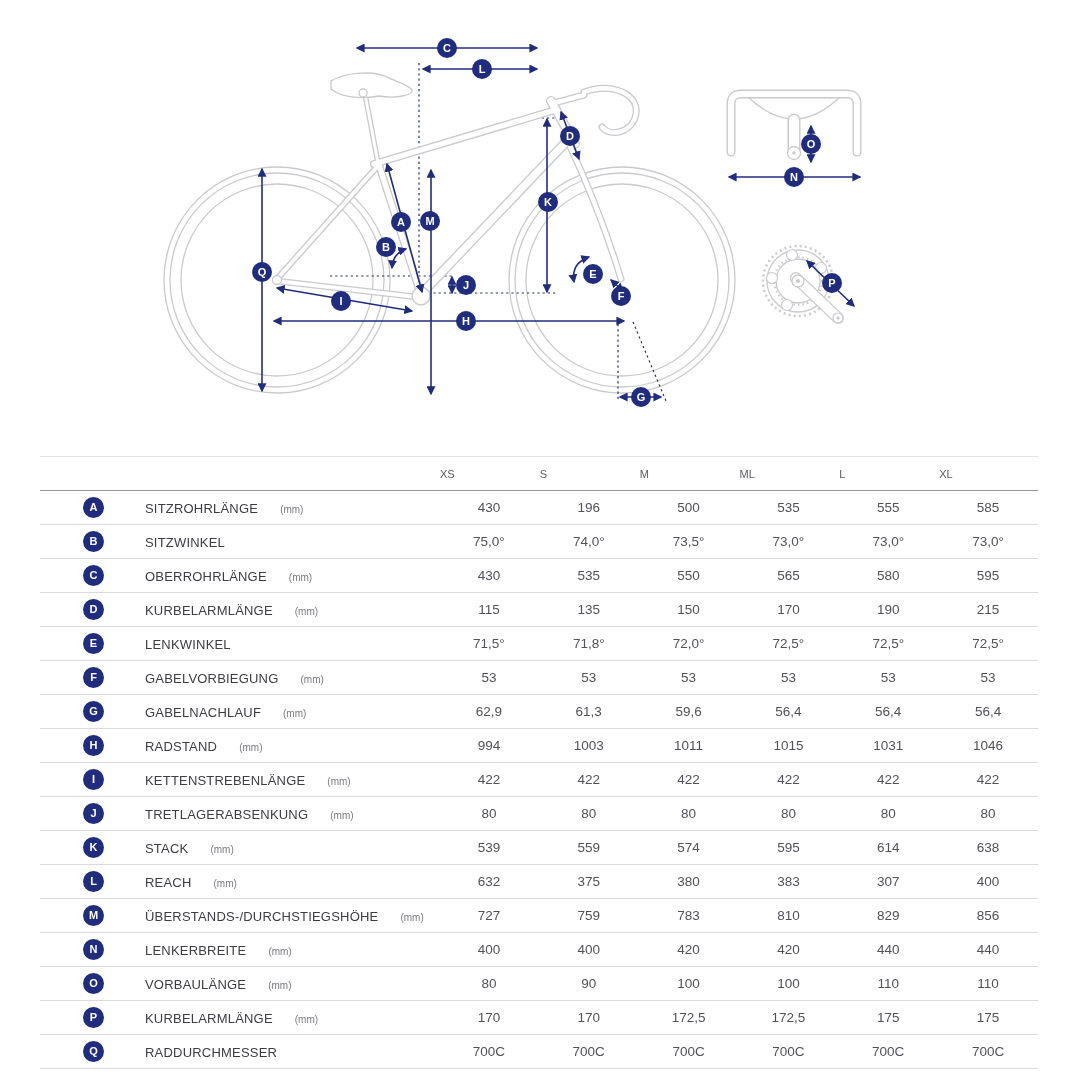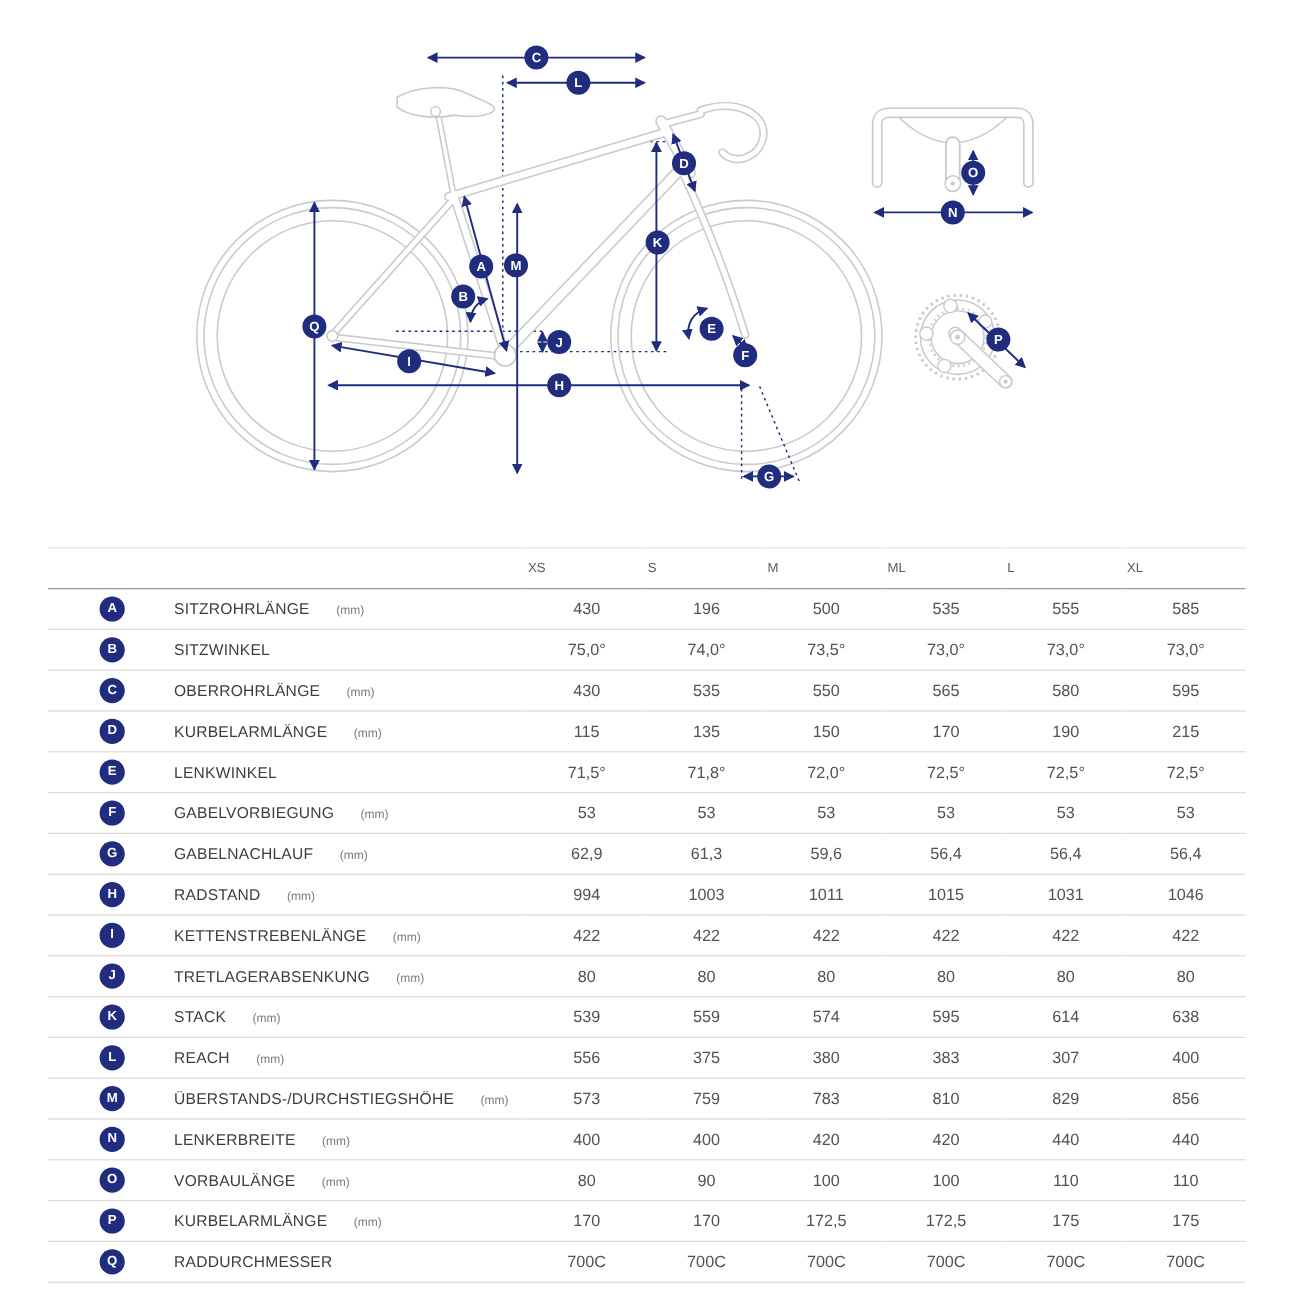--- a/index.html
+++ b/index.html
@@ -391,33 +391,33 @@
         <td class="cell-val">574</td>
         <td class="cell-val">595</td>
         <td class="cell-val">614</td>
         <td class="cell-val">638</td>
       </tr>
       <tr>
     <td class="cell-badge">
           <span class="badge">L</span>
         </td>
     <td class="cell-label"><span class="label-text">REACH</span><span class="label-unit">(mm)</span></td>
-  <td class="cell-val">556</td>
+  <td class="cell-val">632</td>
         <td class="cell-val">375</td>
         <td class="cell-val">380</td>
         <td class="cell-val">383</td>
         <td class="cell-val">307</td>
         <td class="cell-val">400</td>
       </tr>
       <tr>
     <td class="cell-badge">
           <span class="badge">M</span>
         </td>
     <td class="cell-label"><span class="label-text">ÜBERSTANDS-/DURCHSTIEGSHÖHE</span><span class="label-unit">(mm)</span></td>
-  <td class="cell-val">573</td>
+  <td class="cell-val">727</td>
         <td class="cell-val">759</td>
         <td class="cell-val">783</td>
         <td class="cell-val">810</td>
         <td class="cell-val">829</td>
         <td class="cell-val">856</td>
       </tr>
       <tr>
     <td class="cell-badge">
           <span class="badge">N</span>
         </td>

